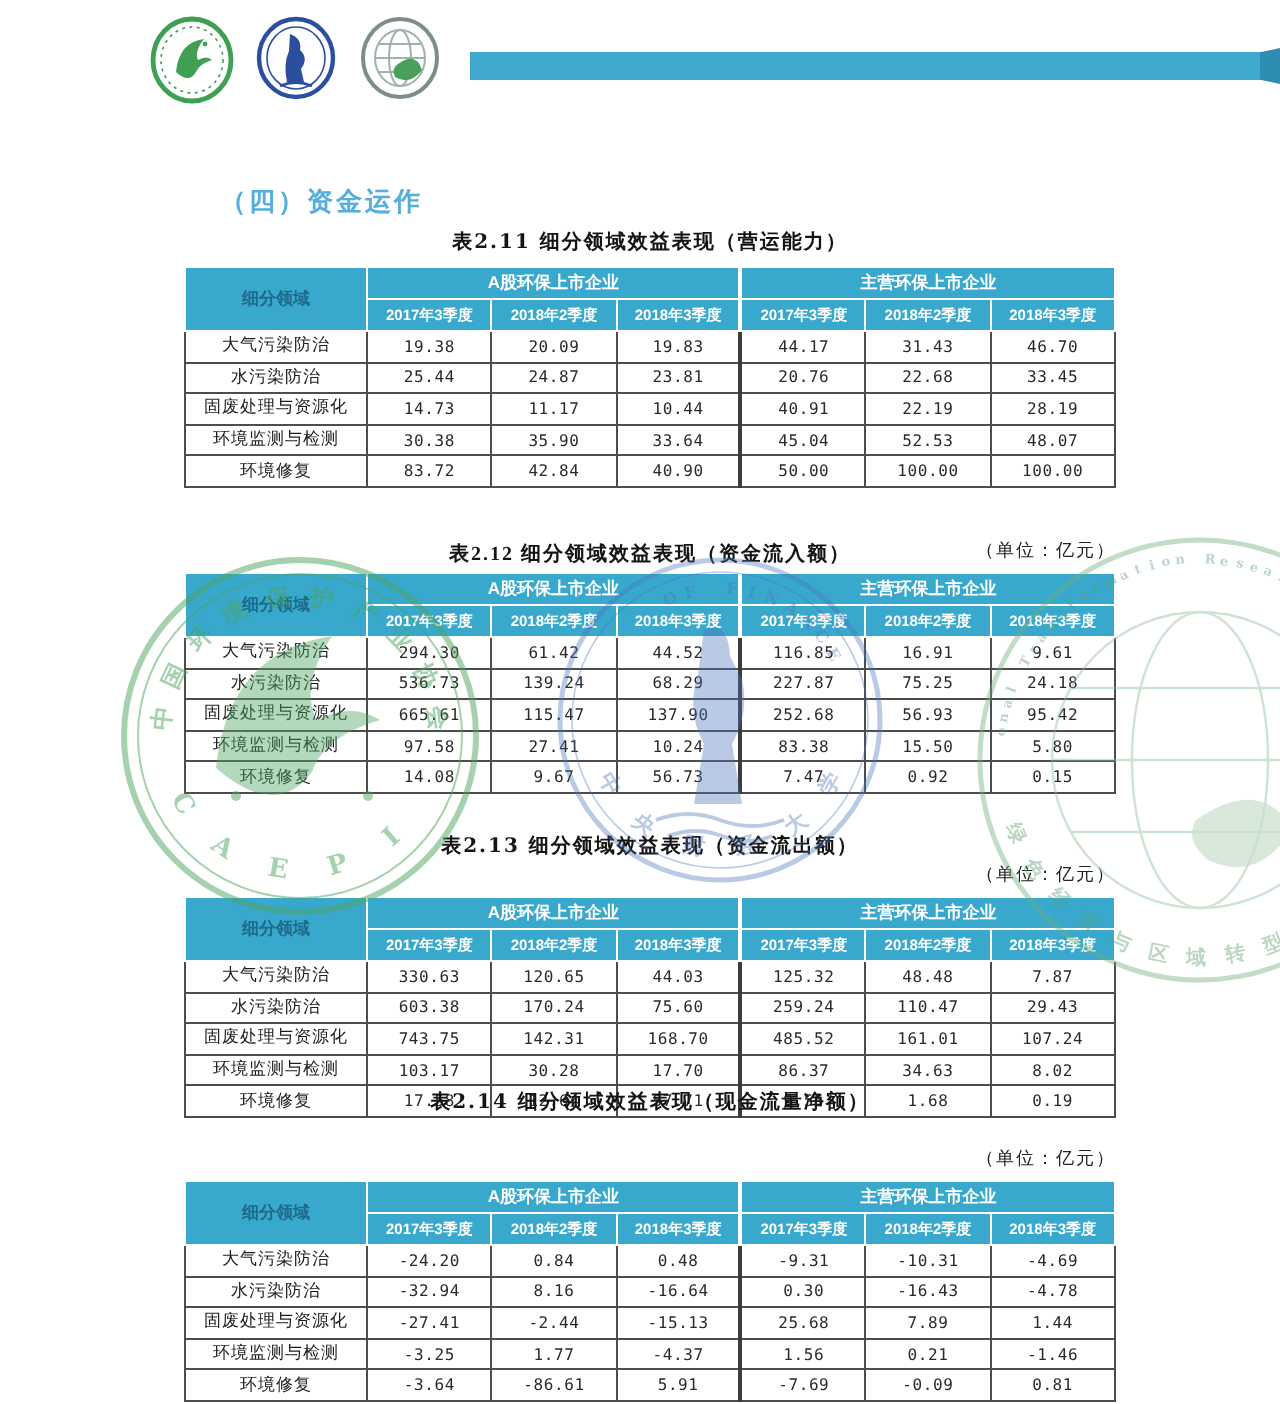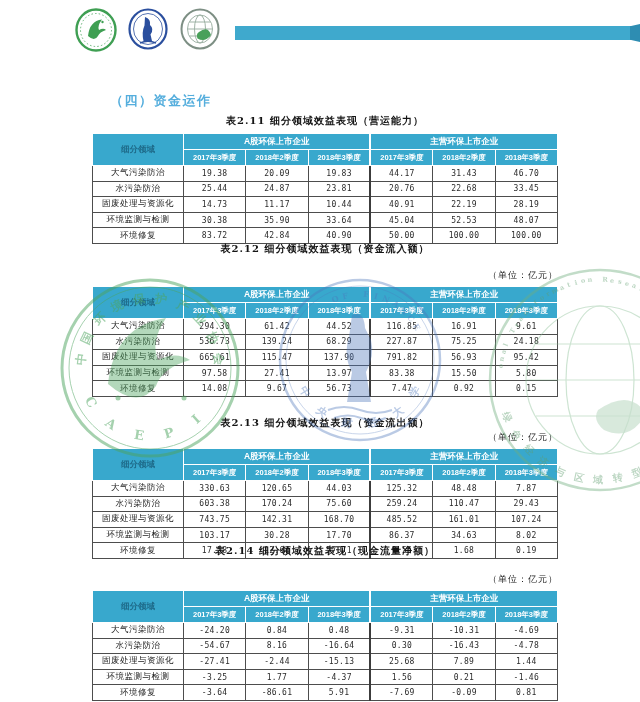--- a/index.html
+++ b/index.html
@@ -169,21 +169,21 @@
           <td class="val">83.72</td>
           <td class="val">42.84</td>
           <td class="val">40.90</td>
           <td class="val gsep">50.00</td>
           <td class="val">100.00</td>
           <td class="val">100.00</td>
         </tr>
       </tbody>
     </table>
 
-  <div class="tbl-title" style="top: 242px;">表2.12 细分领域效益表现（资金流入额）</div>
+  <div class="tbl-title" style="top: 270px; font-family: Liberation Serif, serif;">表2.12 细分领域效益表现（资金流入额）</div>
   <div class="tbl-unit" style="top: 269px;">（单位：亿元）</div>
   <table class="wtable" style="top: 286px;">
       <thead>
         <tr>
           <th rowspan="2" class="first-col">细分领域</th>
           <th colspan="3" class="group">A股环保上市企业</th>
           <th colspan="3" class="group gsep">主营环保上市企业</th>
         </tr>
         <tr>
           <th class="quarter">2017年3季度</th>
@@ -211,29 +211,29 @@
           <td class="val">68.29</td>
           <td class="val gsep">227.87</td>
           <td class="val">75.25</td>
           <td class="val">24.18</td>
         </tr>
         <tr>
           <td class="rowlabel">固废处理与资源化</td>
           <td class="val">665.61</td>
           <td class="val">115.47</td>
           <td class="val">137.90</td>
-          <td class="val gsep">791.82</td>
+          <td class="val gsep">252.68</td>
           <td class="val">56.93</td>
           <td class="val">95.42</td>
         </tr>
         <tr>
           <td class="rowlabel">环境监测与检测</td>
           <td class="val">97.58</td>
           <td class="val">27.41</td>
-          <td class="val">13.97</td>
+          <td class="val">10.24</td>
           <td class="val gsep">83.38</td>
           <td class="val">15.50</td>
           <td class="val">5.80</td>
         </tr>
         <tr>
           <td class="rowlabel">环境修复</td>
           <td class="val">14.08</td>
           <td class="val">9.67</td>
           <td class="val">56.73</td>
           <td class="val gsep">7.47</td>
@@ -333,21 +333,21 @@
           <td class="rowlabel">大气污染防治</td>
           <td class="val">-24.20</td>
           <td class="val">0.84</td>
           <td class="val">0.48</td>
           <td class="val gsep">-9.31</td>
           <td class="val">-10.31</td>
           <td class="val">-4.69</td>
         </tr>
         <tr>
           <td class="rowlabel">水污染防治</td>
-          <td class="val">-54.67</td>
+          <td class="val">-32.94</td>
           <td class="val">8.16</td>
           <td class="val">-16.64</td>
           <td class="val gsep">0.30</td>
           <td class="val">-16.43</td>
           <td class="val">-4.78</td>
         </tr>
         <tr>
           <td class="rowlabel">固废处理与资源化</td>
           <td class="val">-27.41</td>
           <td class="val">-2.44</td>

